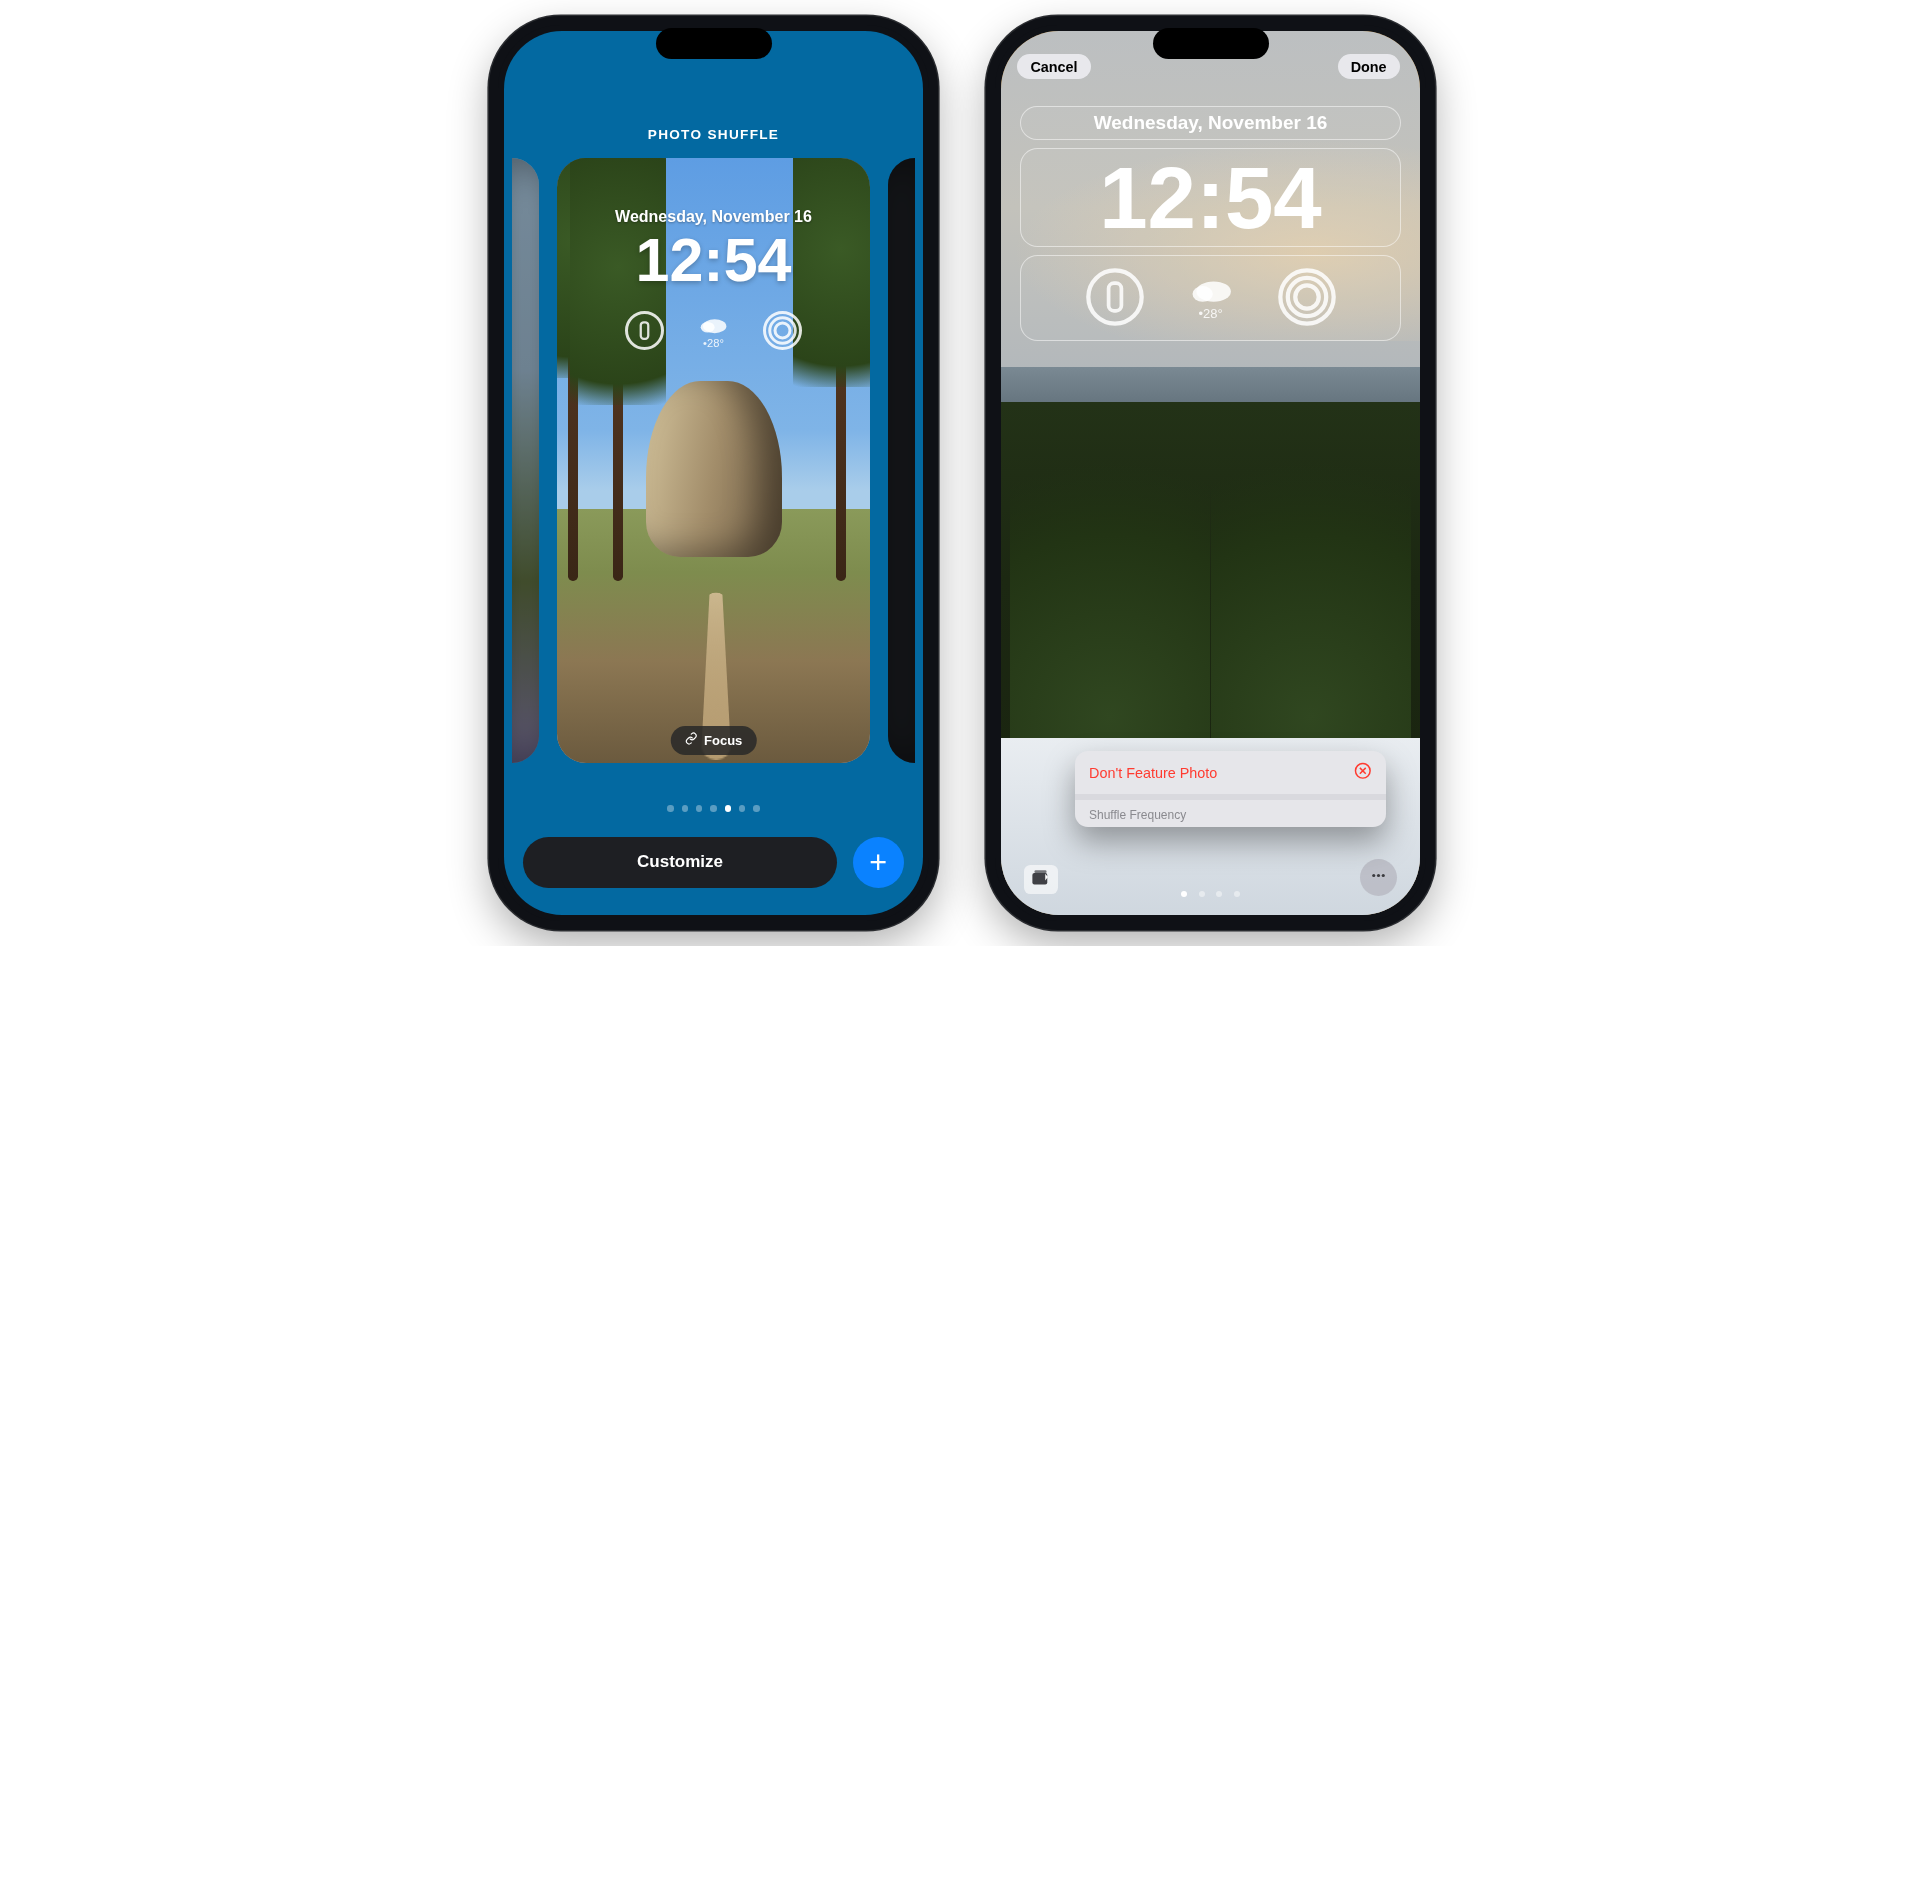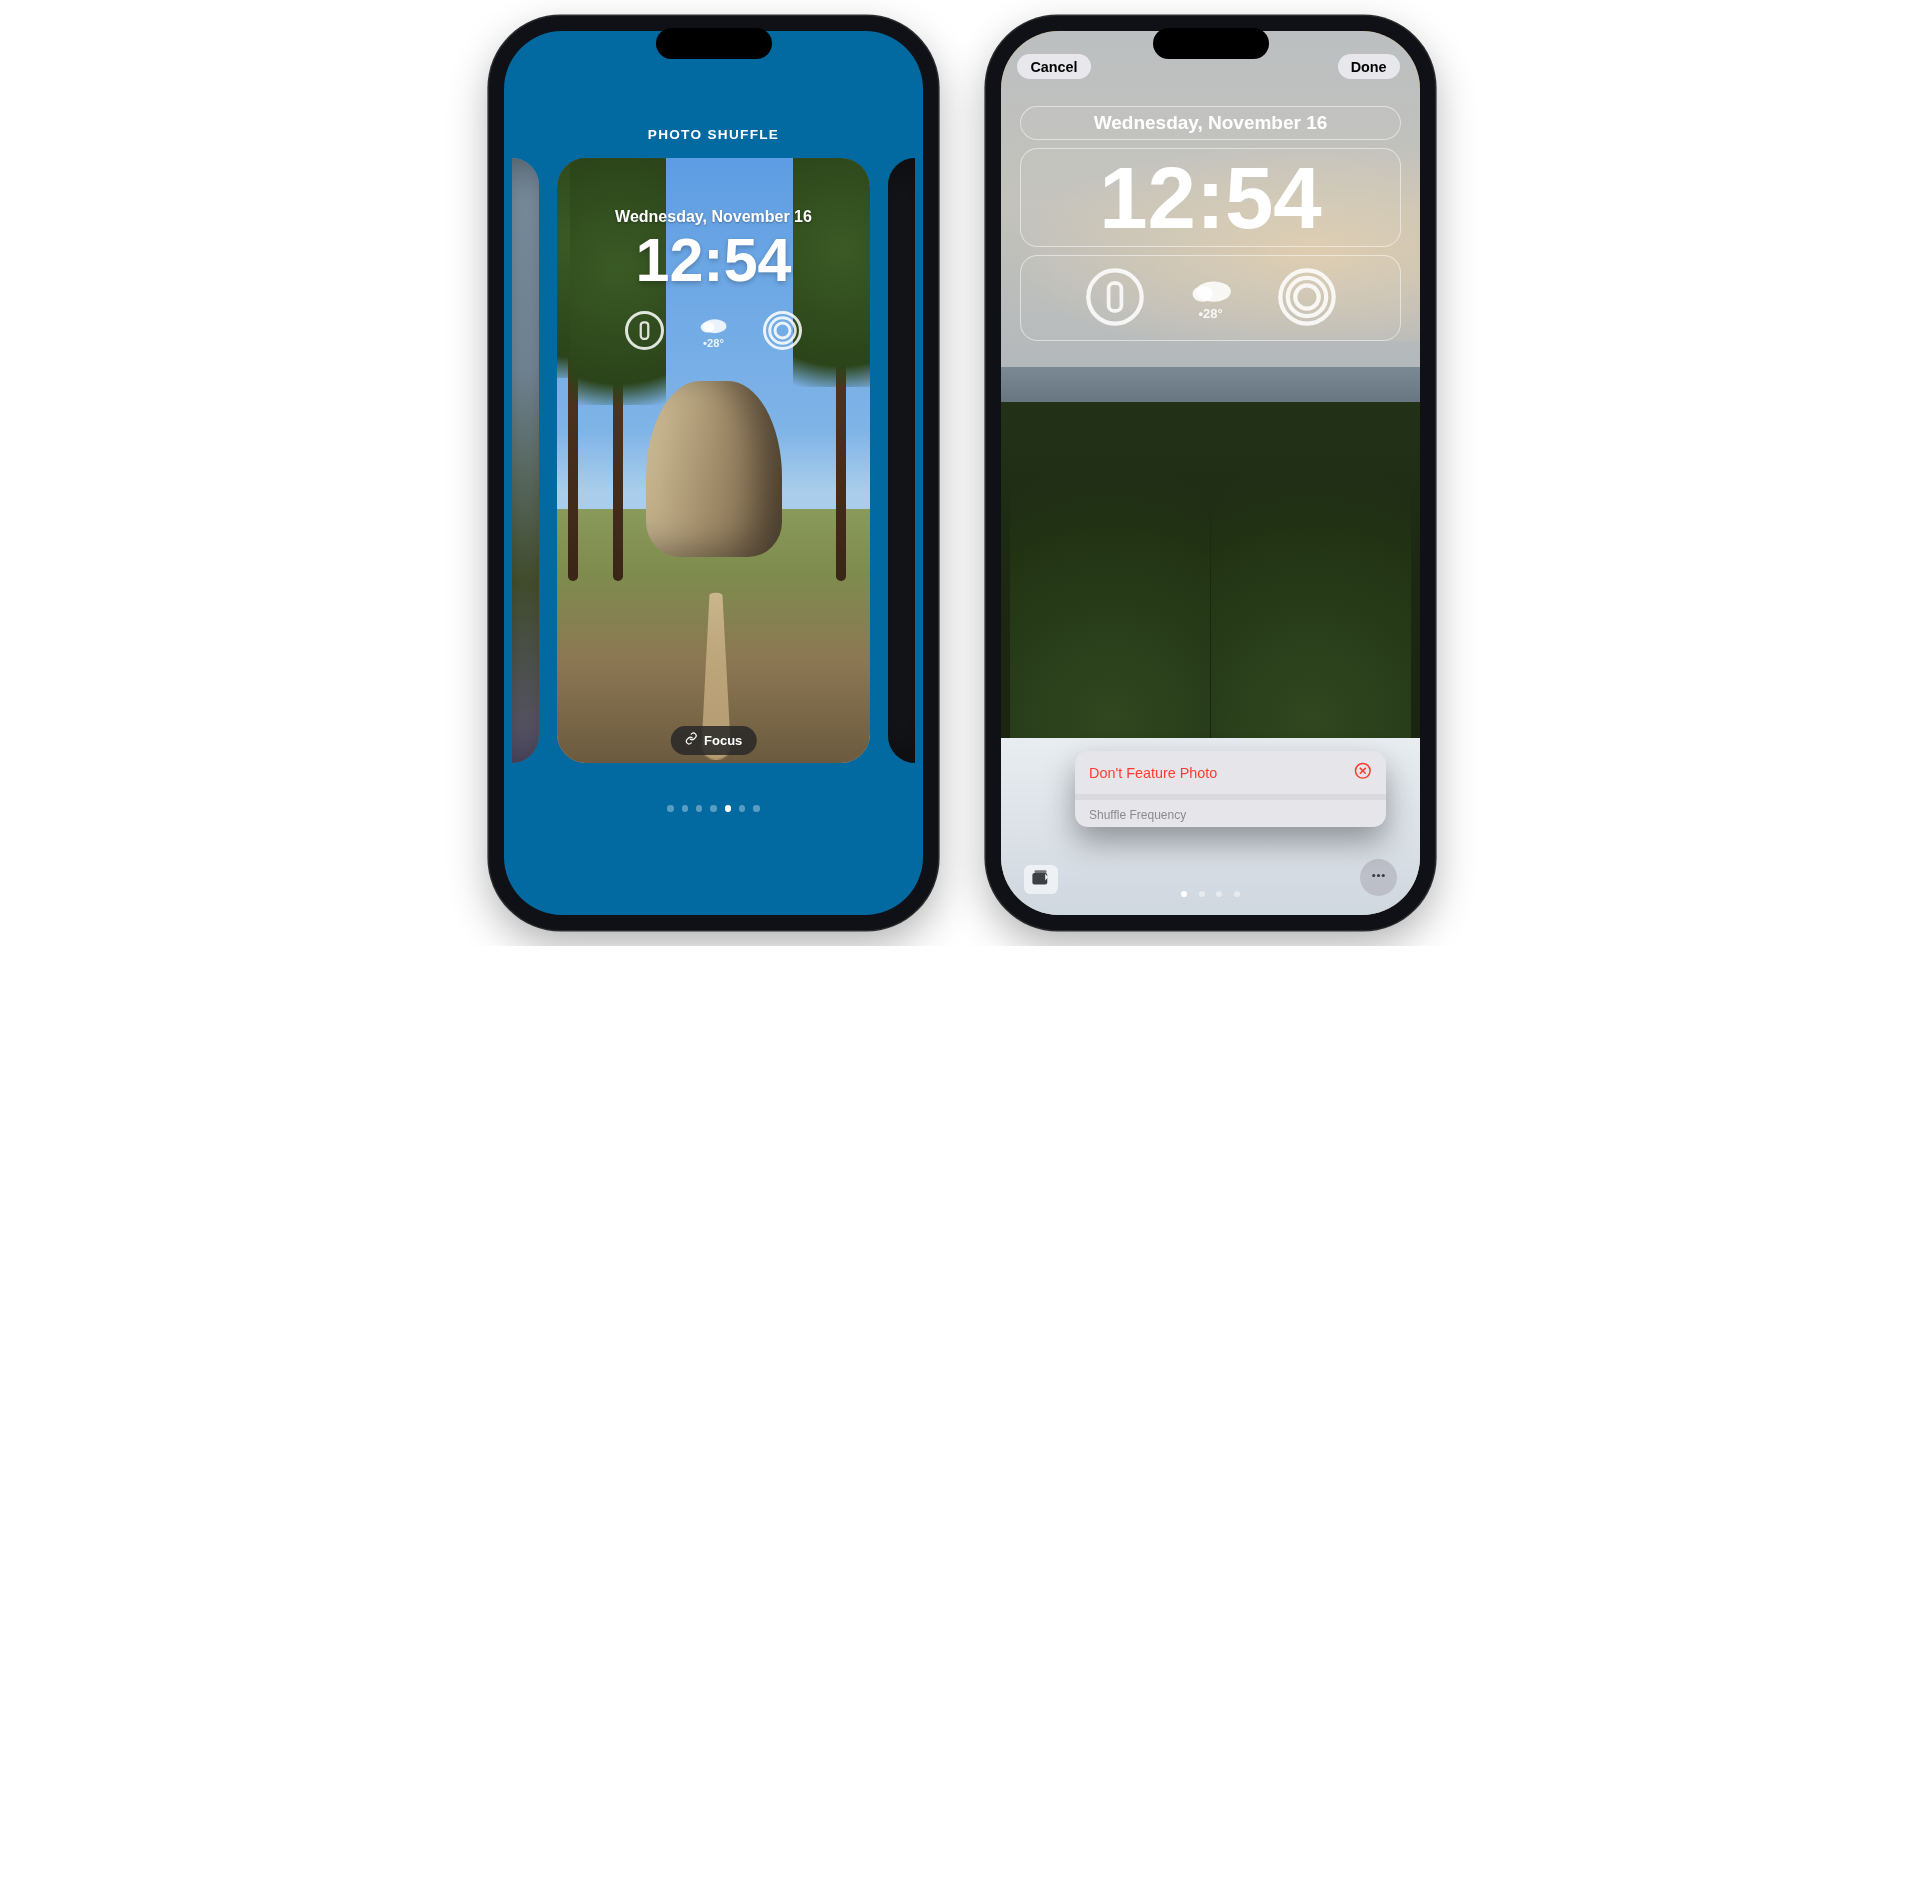--- a/index.html
+++ b/index.html
@@ -161,21 +161,21 @@
     margin-top: 16px;
     display: flex;
     justify-content: center; gap: 21px;
   }
   .wg {
     width: 48px; height: 48px;
     display: flex; align-items: center; justify-content: center;
     color: rgba(255,255,255,0.85);
   }
   .wg svg { width: 45px; height: 45px; }
-  .wg-temp { font-size: 11.2px; font-weight:700; }
+  .wg-temp { font-size: 11.2px; font-weight:400; }
 
   .focus-chip {
     position: absolute;
     bottom: 8px; left: 50%; transform: translateX(-50%);
     background: rgba(40,40,40,0.85);
     color: #fff;
     padding: 6.4px 14.4px;
     border-radius: 17.6px;
     font-size: 13px; font-weight: 600;
     display: flex; align-items: center; gap: 6.4px;
@@ -396,20 +396,28 @@
     <div class="page-dots" id="dots-left">
         <div class="dot"></div>
         <div class="dot"></div>
         <div class="dot"></div>
         <div class="dot"></div>
         <div class="dot active"></div>
         <div class="dot"></div>
         <div class="dot"></div>
       </div>
 
+    <div class="bottom-bar">
+      <div class="customize-btn">
+        <span>Customize</span>
+      </div>
+      <div class="add-btn">
+        <span>+</span>
+      </div>
+    </div>
 
   </div>
 </div>
 
 <div class="phone p2">
   <div class="notch"></div>
   <div class="screen">
 
     <div class="bg2">
       <div class="sky2"></div>

